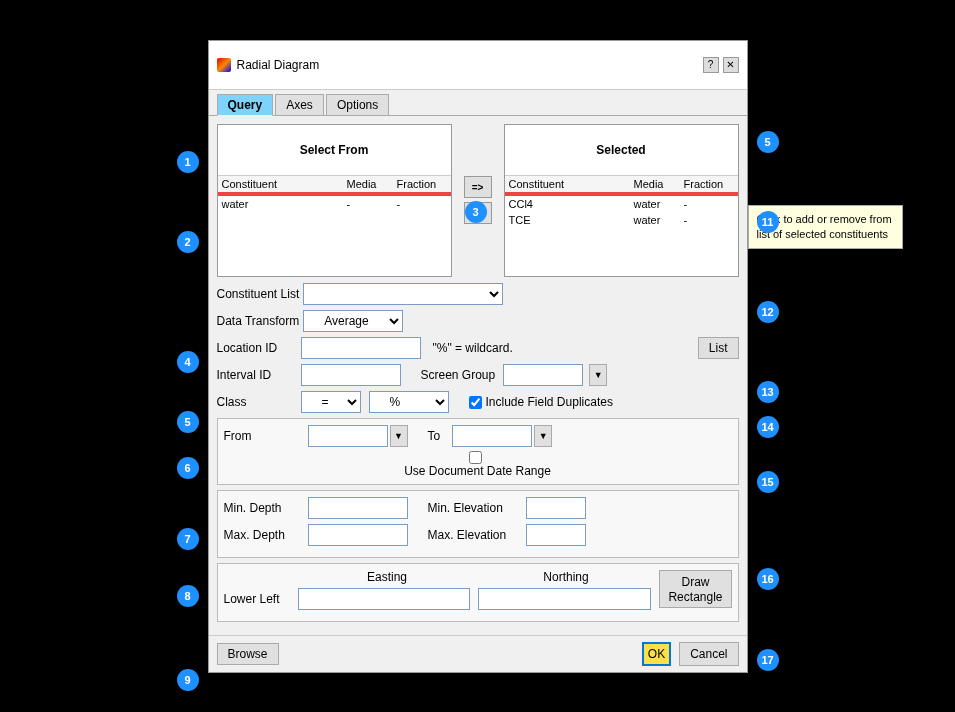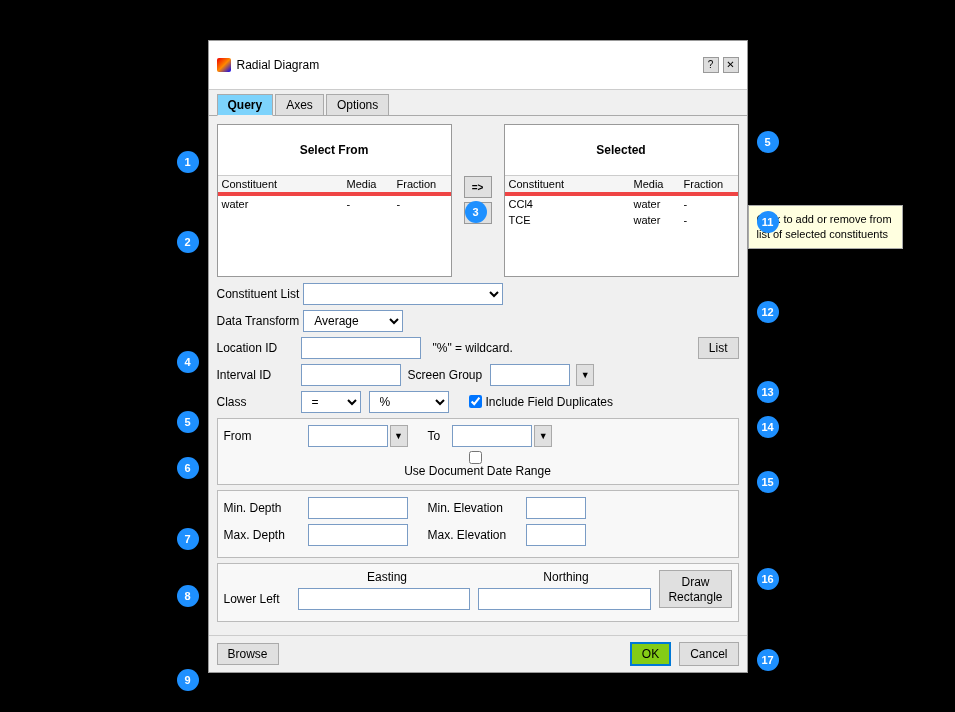--- a/index.html
+++ b/index.html
@@ -151,36 +151,36 @@
     input[type=text] {
       border: 1px solid #7a9cc5;
       background: #fff;
       padding: 2px 4px;
       font-size: 12px;
       height: 22px;
     }
     select {
       border: 1px solid #7a9cc5;
       background: #fff;
-      padding: 2px 6px;
+      padding: 2px 16px;
       font-size: 12px;
       height: 22px;
     }
     .btn {
       background: #e0e0e0;
       border: 1px solid #aaa;
       padding: 3px 10px;
       font-size: 12px;
       cursor: pointer;
       white-space: nowrap;
     }
     .btn-ok {
-      background: #84cc16;
+      background: #fde047;
       border: 2px solid #0078d7;
-      padding: 3px 10px;
+      padding: 3px 4px;
       font-size: 12px;
       cursor: pointer;
     }
     .section {
       border: 1px solid #bbb;
       padding: 6px;
       margin-bottom: 5px;
       background: #f8f8f8;
     }
     input[type=checkbox] {
@@ -339,34 +339,34 @@
     <div class="form-row">
       <span class="form-label">Location ID</span>
       <input type="text" style="width: 120px;">
       <span style="margin-left:8px; font-size:12px;">"%" = wildcard.</span>
       <button class="btn" style="margin-left:auto;">List</button>
     </div>
 
     <div class="form-row">
       <span class="form-label">Interval ID</span>
       <input type="text" style="width: 100px;">
-      <span style="margin-left:3px; font-size:12px;">Screen Group</span>
+      <span style="margin-left:16px; font-size:12px;">Screen Group</span>
       <input type="text" style="width: 80px; margin-left: 4px;">
       <button class="date-btn" style="margin-left:2px;">▼</button>
     </div>
 
     <div class="form-row">
       <span class="form-label">Class</span>
       <select style="width:60px;">
         <option>=</option>
       </select>
       <select style="width:80px; margin-left:4px;">
         <option>%</option>
       </select>
-      <label style="margin-left:16px; display:flex; align-items:flex-start; font-size:12px;">
+      <label style="margin-left:16px; display:flex; align-items:flex-end; font-size:12px;">
         <input type="checkbox" checked="" style="">
         <span>Include Field Duplicates</span>
       </label>
     </div>
 
     <div class="section">
       <div class="form-row" style="margin-bottom:4px;">
         <span class="form-label">From</span>
         <div class="date-input-wrap">
           <input type="text" style="width: 80px;">

